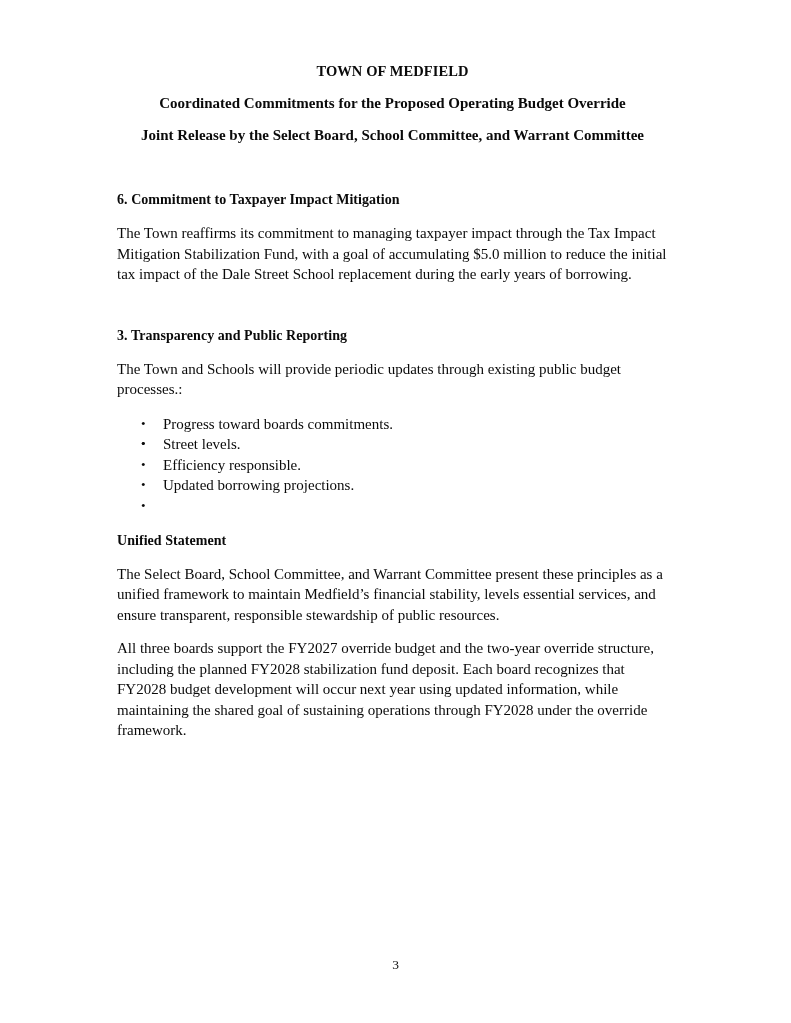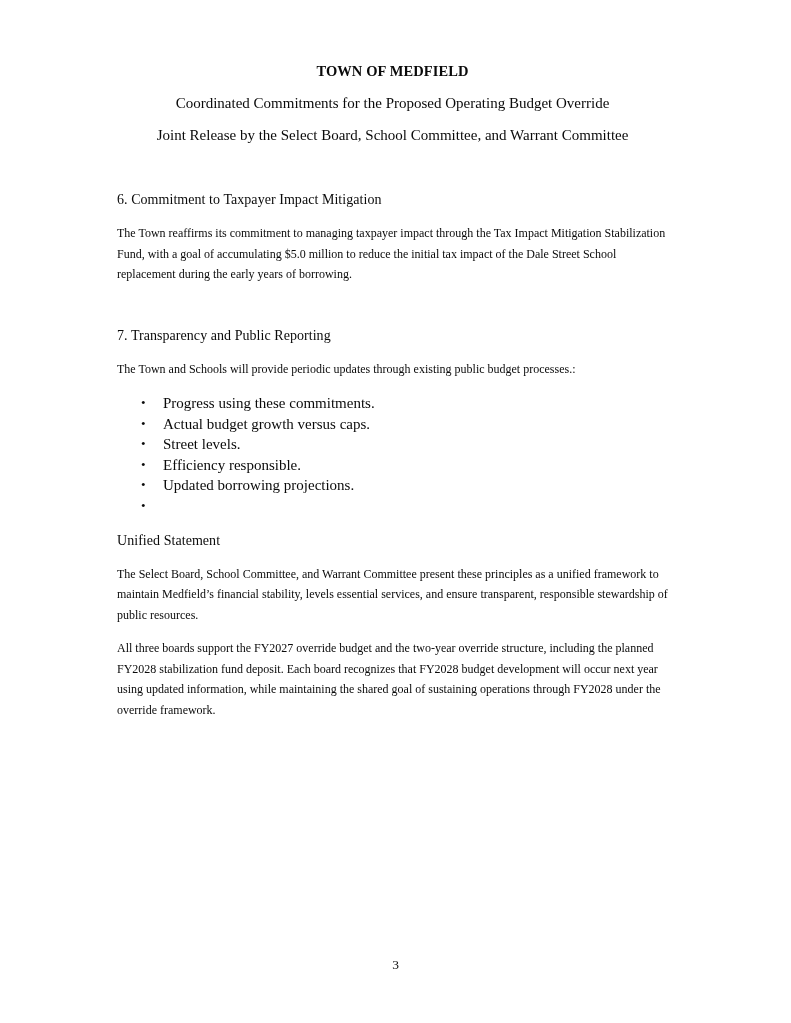--- a/index.html
+++ b/index.html
@@ -30,43 +30,43 @@
     text-align: center;
     font-size: 14.5px;
     font-weight: bold;
     letter-spacing: 0.1px;
     line-height: 20px;
     margin: 0;
   }
   .doc-subtitle {
     text-align: center;
     font-size: 15px;
-    font-weight: normal;
+    font-weight: bold;
     line-height: 20px;
     margin: 0;
   }
   .doc-subtitle.one { margin-top: 12px; }
   .doc-subtitle.two { margin-top: 12px; }
 
   
   .content {
     position: absolute;
     left: 117px;
     top: 174px;
     width: 551px;
   }
   .section-heading {
     font-size: 14px;
-    font-weight: normal;
+    font-weight: bold;
     line-height: 18px;
     margin: 0 0 14px 0;
     letter-spacing: 0.05px;
   }
   .para {
-    font-size: 12px;
+    font-size: 15px;
     line-height: 20.5px;
     margin: 0;
     text-align: left;
   }
   .spacer-sect { height: 42px; }
   .spacer-unified { height: 36px; }
   .spacer-para { height: 13px; }
 
   
   .bullets {
@@ -114,31 +114,30 @@
   <div class="content">
 
     <div>
       <h2 class="section-heading">6. Commitment to Taxpayer Impact Mitigation</h2>
       <p class="para">The Town reaffirms its commitment to managing taxpayer impact through the Tax Impact Mitigation Stabilization Fund, with a goal of accumulating $5.0 million to reduce the initial tax impact of the Dale Street School replacement during the early years of borrowing.</p>
     </div>
 
     <div class="spacer-sect"></div>
 
     <div>
-      <h2 class="section-heading">7. Transparency and Public Reporting</h2>
+      <h2 class="section-heading">3. Transparency and Public Reporting</h2>
       <p class="para">The Town and Schools will provide periodic updates through existing public budget processes.:</p>
 
       <ul class="bullets">
         <li>
           <span class="bullet-dot">•</span>
-          <span>Progress using these commitments.</span>
+          <span>Progress toward boards commitments.</span>
         </li>
         <li>
           <span class="bullet-dot">•</span>
-          <span>Actual budget growth versus caps.</span>
         </li>
         <li>
           <span class="bullet-dot">•</span>
           <span>Street levels.</span>
         </li>
         <li>
           <span class="bullet-dot">•</span>
           <span>Efficiency responsible.</span>
         </li>
         <li>

